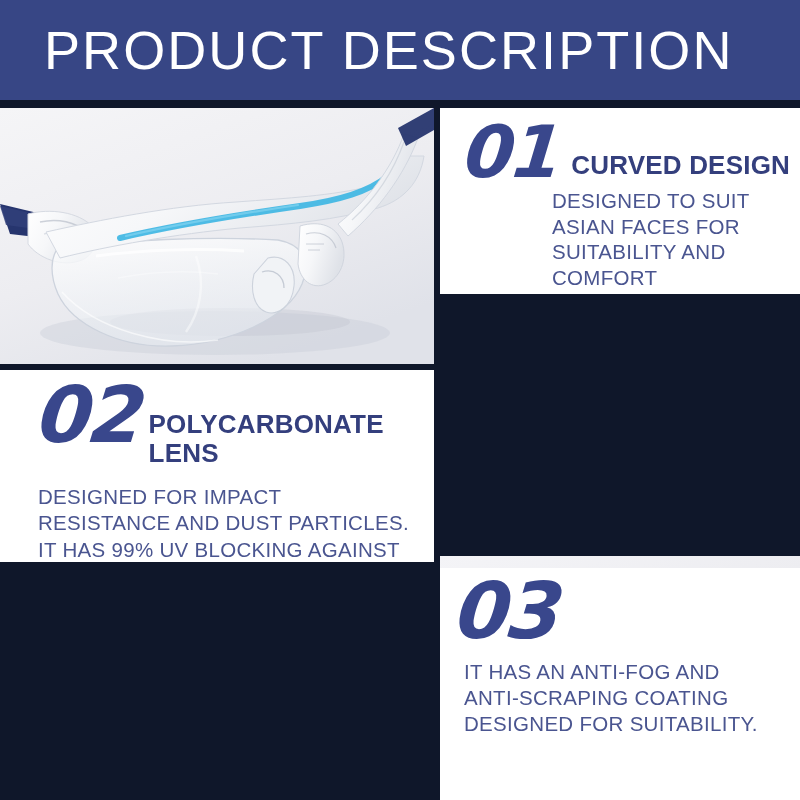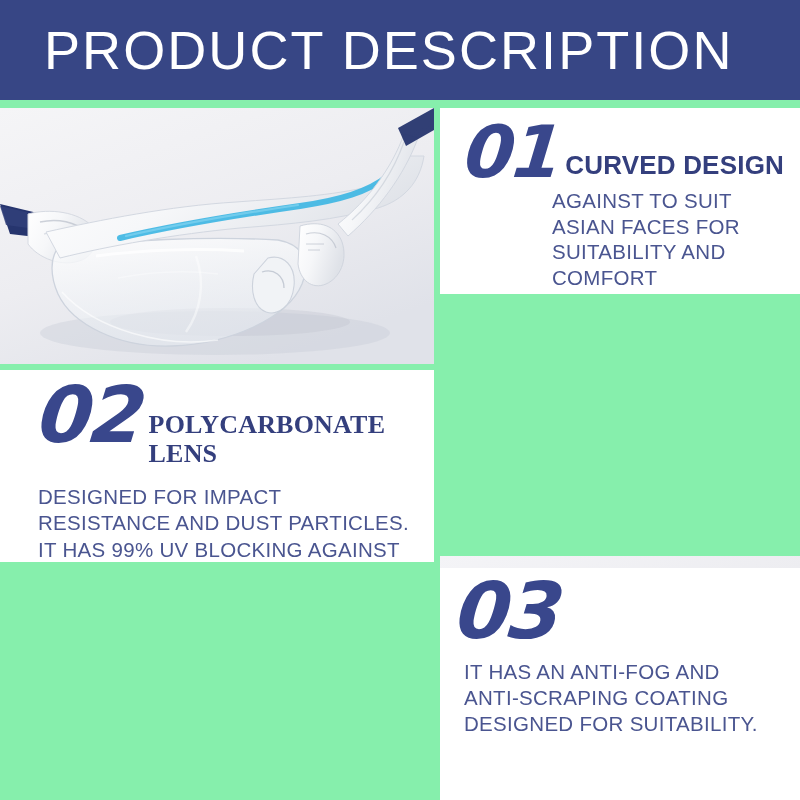--- a/index.html
+++ b/index.html
@@ -12,21 +12,21 @@
     overflow: hidden;
     background: #dcdce4;
     font-family: "Liberation Sans", sans-serif;
     -webkit-font-smoothing: antialiased;
   }
 
   .page {
     position: relative;
     width: 800px;
     height: 800px;
-    background: #86efac;
+    background: #0f172a;
   }
 
   
   .header {
     position: absolute;
     left: 0;
     top: 0;
     width: 800px;
     height: 100px;
     background: #374685;
@@ -114,32 +114,32 @@
   .bodytext {
     color: #4a5590;
     font-weight: 300;
     font-family: "Liberation Sans", sans-serif;
     letter-spacing: 0.3px;
   }
 
   
   .b1 .numrow { padding: 14px 0 0 22px; }
   .b1 .bignum { font-size: 72px; }
-  .b1 .headline { font-size: 26px; margin: 30px 0 0 7px; line-height: 1.05; }
+  .b1 .headline { font-size: 26px; margin: 30px 0 0 13px; line-height: 1.05; }
   .b1 .bodytext {
     font-size: 20.5px;
     line-height: 1.25;
     margin: 4px 0 0 112px;
     max-width: 232px;
   }
 
   
   .b2 .numrow { padding: 12px 0 0 36px; }
   .b2 .bignum { font-size: 78px; }
-  .b2 .headline { font-size: 26px; margin: 28px 0 0 8px; line-height: 1.12; font-family: Liberation Serif, serif; }
+  .b2 .headline { font-size: 26px; margin: 28px 0 0 8px; line-height: 1.12; }
   .b2 .bodytext {
     font-size: 20.5px;
     line-height: 1.28;
     margin: 16px 0 0 38px;
     max-width: 372px;
   }
 
   
   .b3 .numrow { padding: 10px 0 0 14px; }
   .b3 .bignum { font-size: 78px; }
@@ -243,21 +243,21 @@
         <path d="M62 184 C96 222 164 240 218 232" fill="none" stroke="#ffffff" stroke-width="1.6" opacity="0.6"></path>
       </svg>
     </div>
 
     <div class="cell textcell c-right rr-1 b1">
       <div class="tc-inner">
         <div class="numrow">
           <div class="bignum">01</div>
           <div class="headline">CURVED DESIGN</div>
         </div>
-        <div class="bodytext">AGAINST TO SUIT ASIAN FACES FOR SUITABILITY AND COMFORT</div>
+        <div class="bodytext">DESIGNED TO SUIT ASIAN FACES FOR SUITABILITY AND COMFORT</div>
       </div>
     </div>
 
     <div class="cell textcell c-left r-2 b2">
       <div class="tc-inner">
         <div class="numrow">
           <div class="bignum">02</div>
           <div class="headline">POLYCARBONATE LENS</div>
         </div>
         <div class="bodytext">DESIGNED FOR IMPACT RESISTANCE AND DUST PARTICLES. IT HAS 99% UV BLOCKING AGAINST SUNLIGHT.</div>

